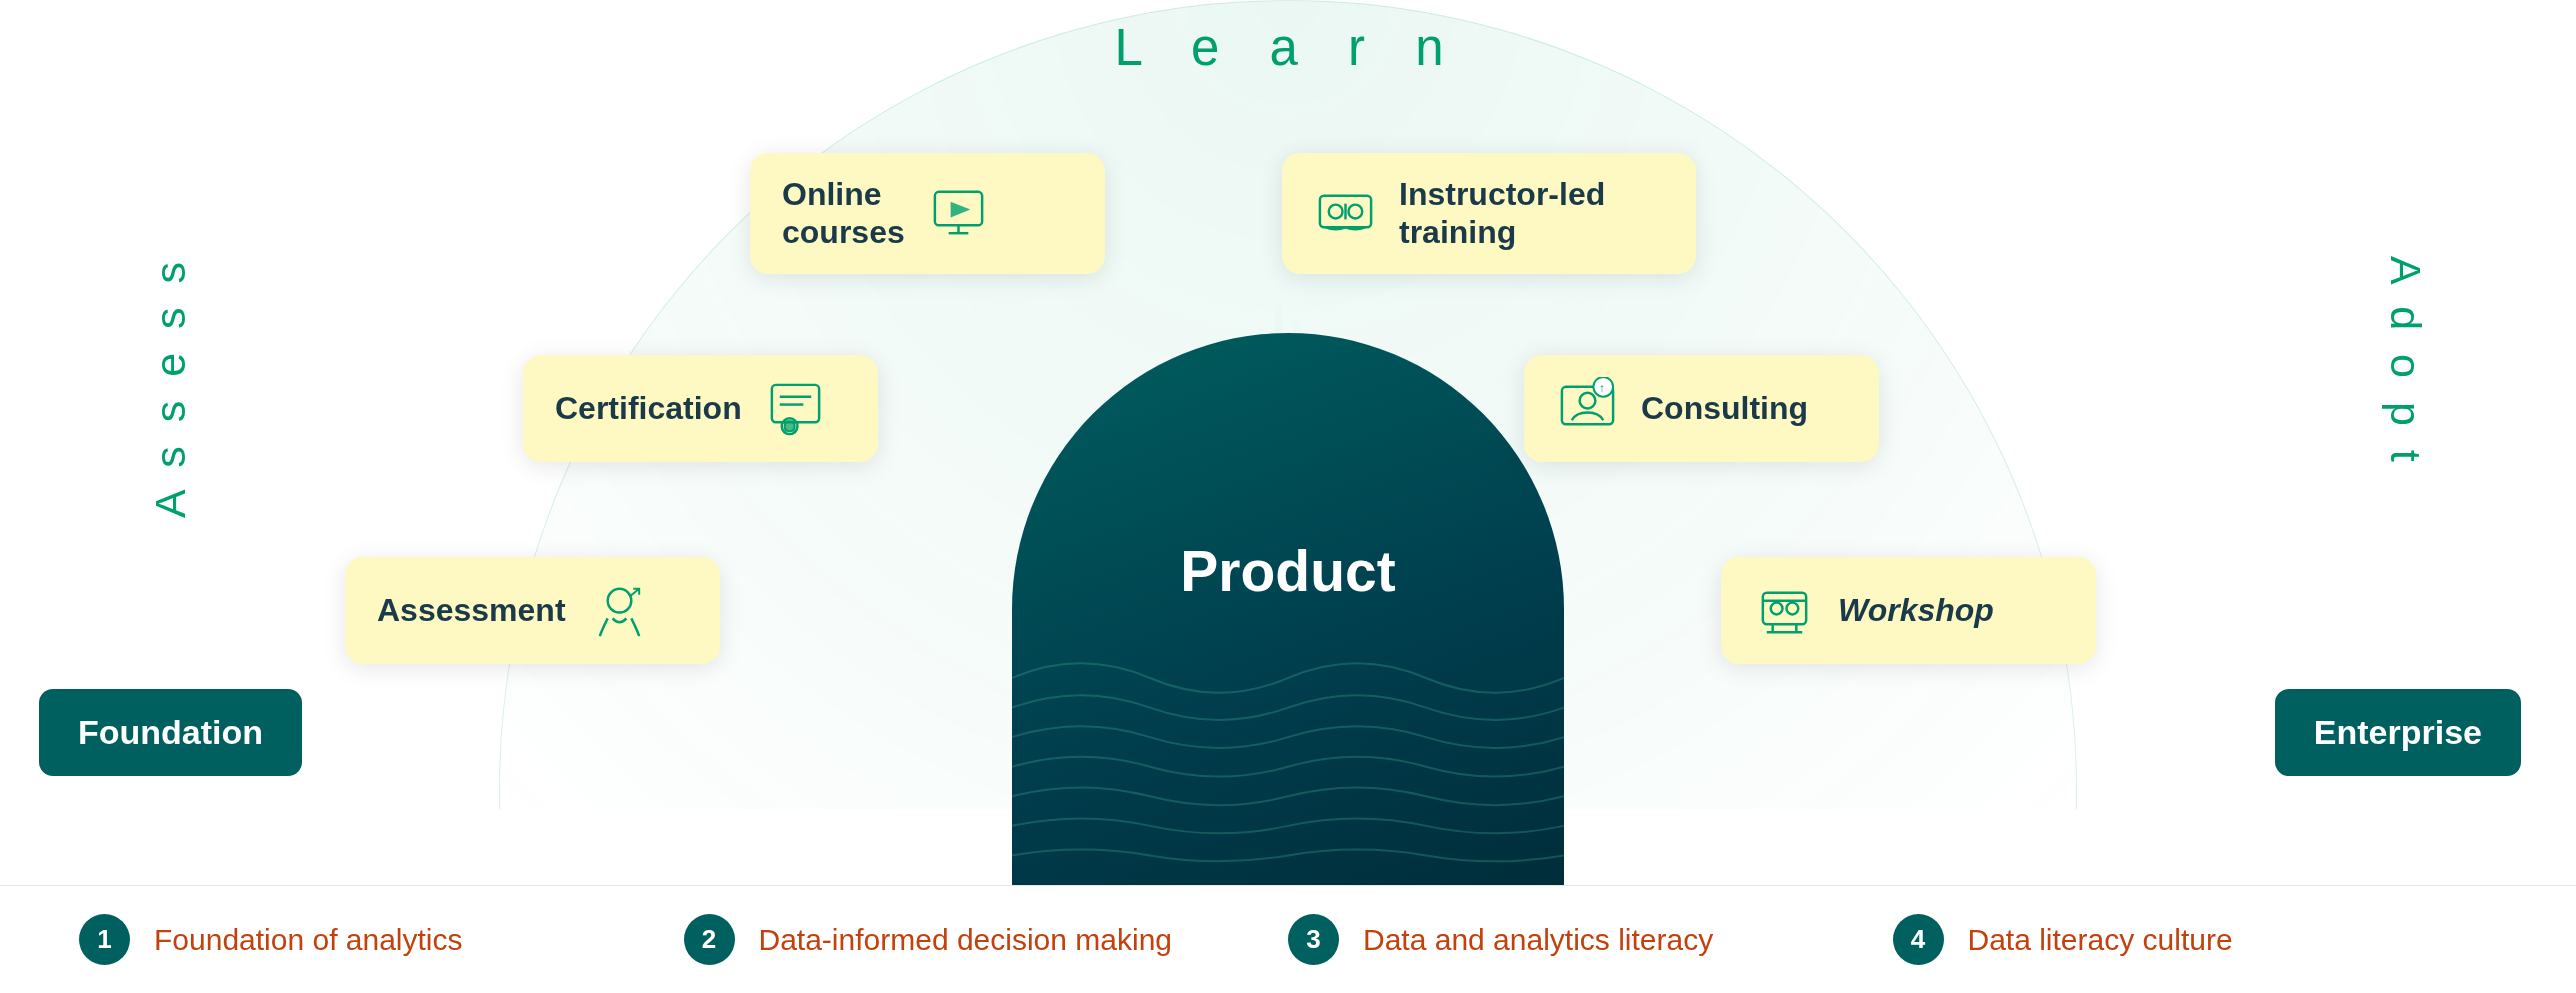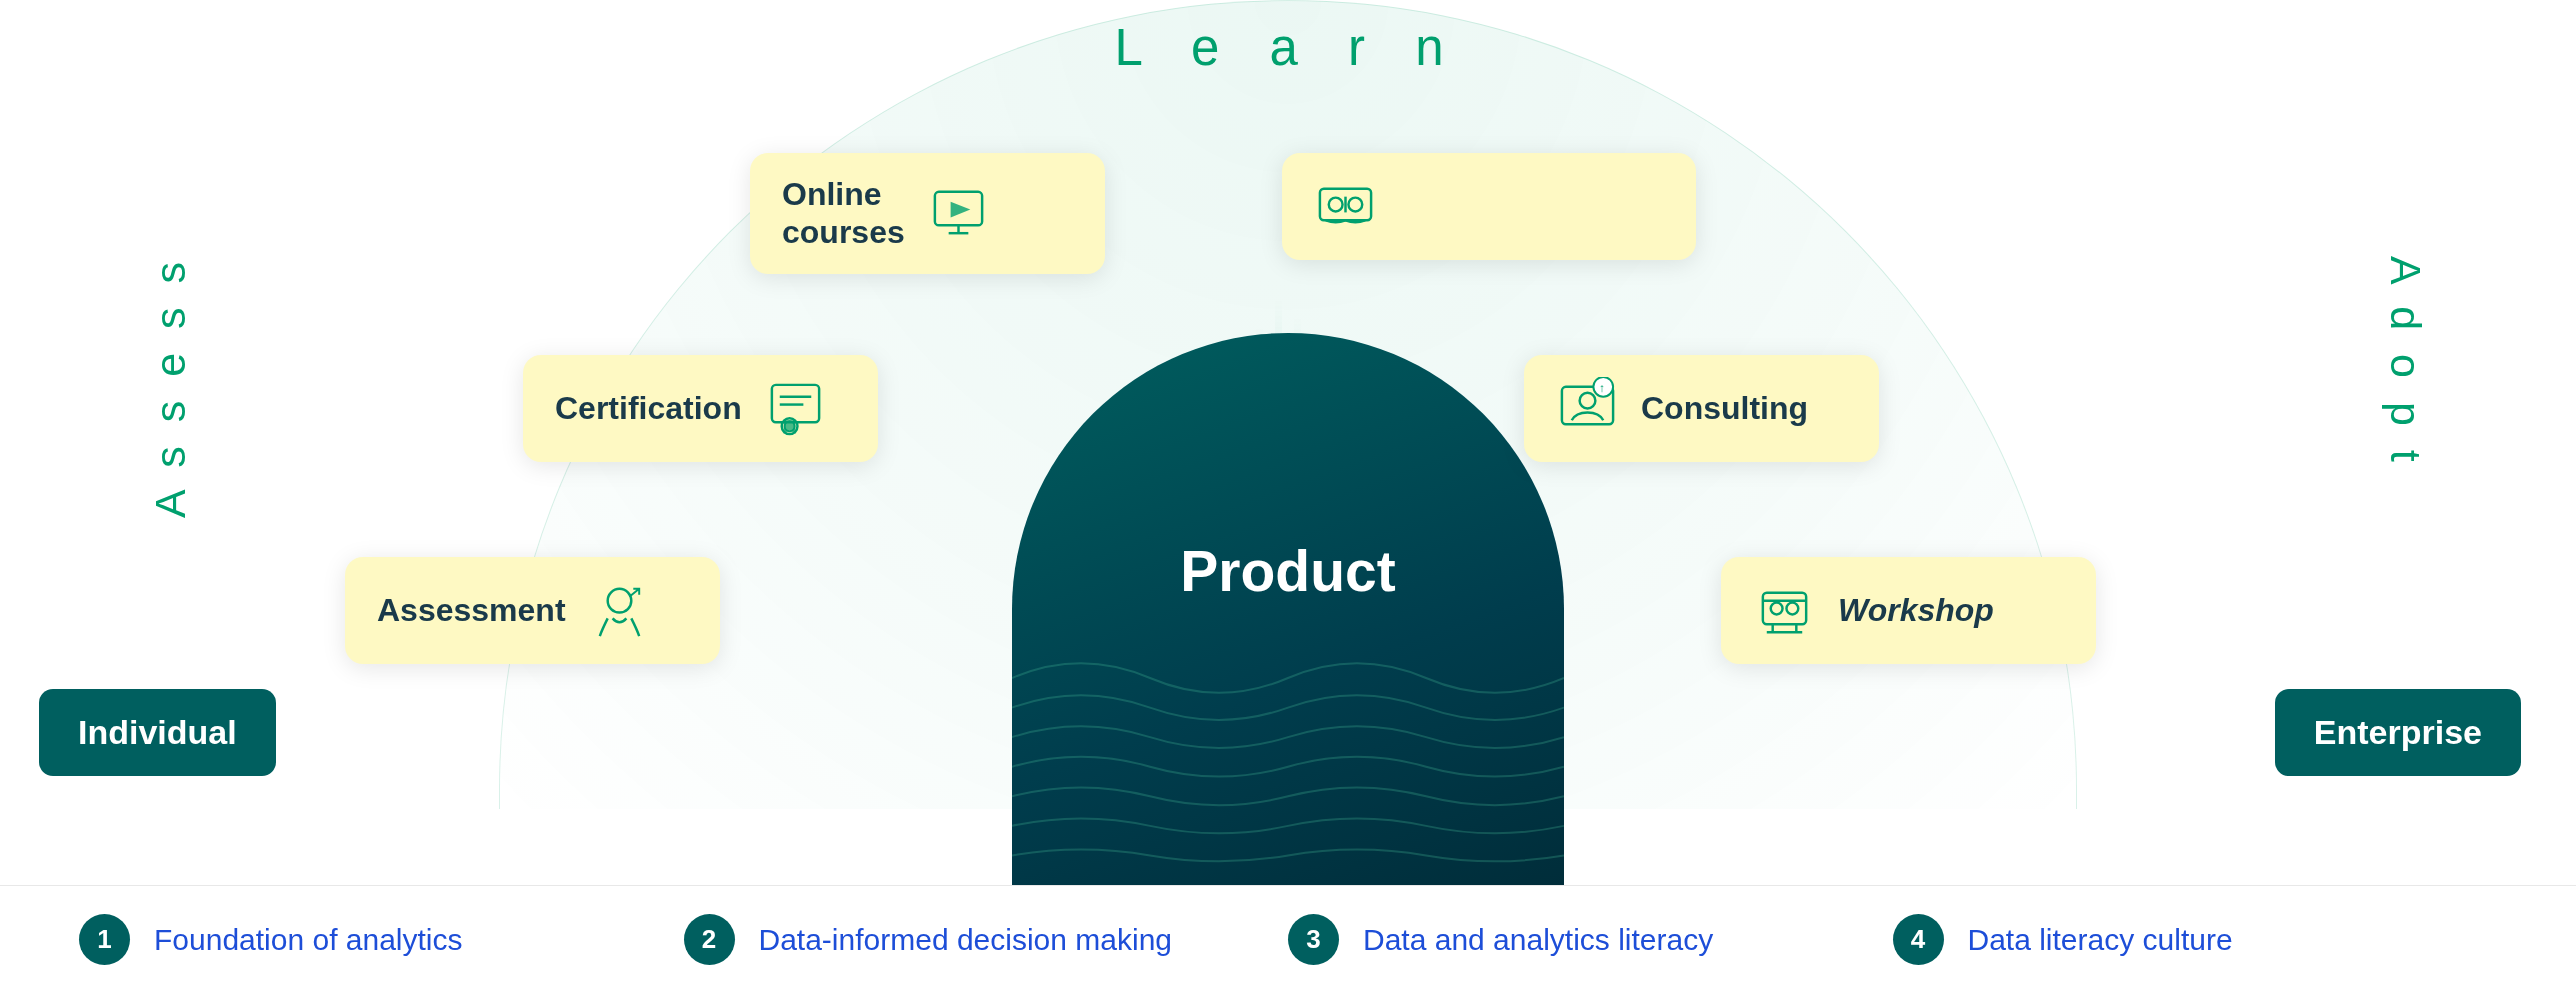--- a/index.html
+++ b/index.html
@@ -159,21 +159,21 @@
       font-size: 26px;
       font-weight: 700;
       display: flex;
       align-items: center;
       justify-content: center;
       flex-shrink: 0;
     }
 
     .bottom-text {
       font-size: 30px;
-      color: #1d4ed8;
+      color: #c2410c;
       font-weight: 400;
     }
   </style>
 </head>
 <body>
 
 <div class="learn-label">L e a r n</div>
 
 <div class="arch-bg"></div>
 
@@ -209,21 +209,21 @@
     <path d="M0 440 Q70 420 140 440 Q210 460 280 440 Q350 420 420 440 Q490 460 560 440" stroke="#4ec9a0" stroke-width="2" fill="none"></path>
     <path d="M0 470 Q70 452 140 470 Q210 488 280 470 Q350 452 420 470 Q490 488 560 470" stroke="#4ec9a0" stroke-width="2" fill="none"></path>
     <path d="M0 500 Q70 485 140 500 Q210 515 280 500 Q350 485 420 500 Q490 515 560 500" stroke="#4ec9a0" stroke-width="2" fill="none"></path>
     <path d="M0 530 Q70 518 140 530 Q210 542 280 530 Q350 518 420 530 Q490 542 560 530" stroke="#4ec9a0" stroke-width="2" fill="none"></path>
   </svg>
   <div class="center-text">
     <span>Product</span><br>
   </div>
 </div>
 
-<div class="side-label" style="left: 39px; bottom: 217px;">Individual</div>
+<div class="side-label" style="left: 39px; bottom: 217px;">Foundation</div>
 
 <div class="side-label" style="right: 55px; bottom: 217px;">Enterprise</div>
 
 <div class="card" style="top: 153px; left: 750px; min-width: 355px;">
   <div class="card-label">Online<br>courses</div>
   <div class="card-icon">
     <svg viewBox="0 0 64 64" xmlns="http://www.w3.org/2000/svg" fill="none" stroke="#00a06e" stroke-width="2.5">
       <rect x="8" y="10" width="48" height="34" rx="4"></rect>
       <line x1="22" y1="52" x2="42" y2="52"></line>
       <line x1="32" y1="44" x2="32" y2="52"></line>
@@ -235,20 +235,21 @@
 <div class="card" style="top: 153px; left: 1282px; min-width: 414px;">
   <div class="card-icon">
     <svg viewBox="0 0 64 64" xmlns="http://www.w3.org/2000/svg" fill="none" stroke="#00a06e" stroke-width="2.5">
       <rect x="6" y="14" width="52" height="32" rx="4"></rect>
       <circle cx="22" cy="30" r="7"></circle>
       <circle cx="42" cy="30" r="7"></circle>
       <line x1="32" y1="22" x2="32" y2="38"></line>
       <path d="M12 46 Q22 50 32 46 Q42 50 52 46"></path>
     </svg>
   </div>
+  <div class="card-label">Instructor-led<br>training</div>
 </div>
 
 <div class="card" style="top: 355px; left: 523px; min-width: 355px;">
   <div class="card-label">Certification</div>
   <div class="card-icon">
     <svg viewBox="0 0 64 64" xmlns="http://www.w3.org/2000/svg" fill="none" stroke="#00a06e" stroke-width="2.5">
       <rect x="8" y="8" width="48" height="38" rx="4"></rect>
       <line x1="16" y1="20" x2="48" y2="20"></line>
       <line x1="16" y1="28" x2="40" y2="28"></line>
       <circle cx="26" cy="50" r="8"></circle>

